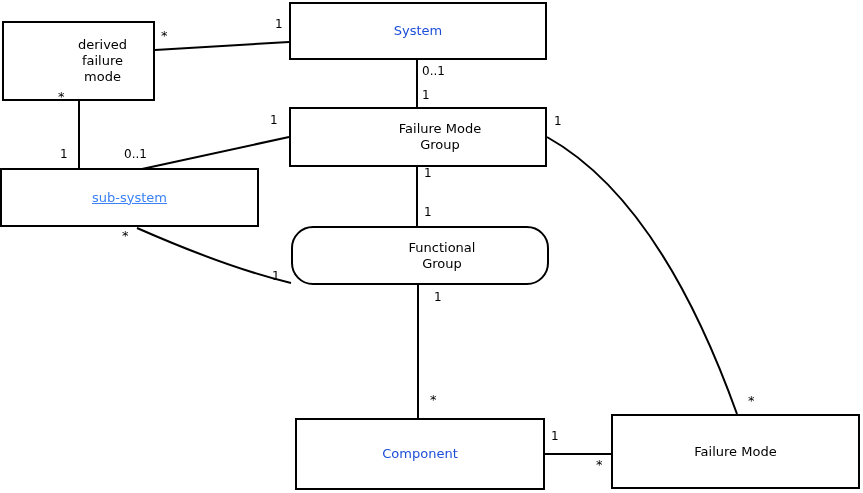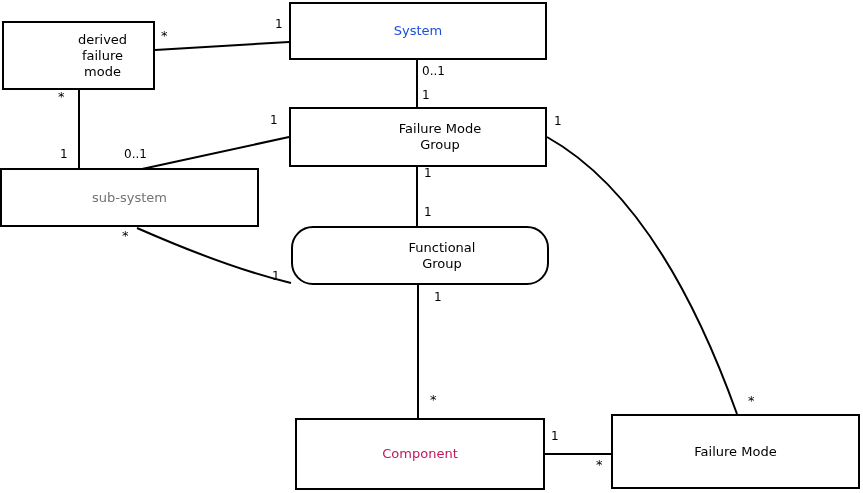--- a/index.html
+++ b/index.html
@@ -67,41 +67,41 @@
         <path d="M 142 169 L 289 137" fill="none"></path>
         <path d="M 417 167 L 417 226" fill="none"></path>
         <path d="M 137 228 Q 228 268 291 283" fill="none"></path>
         <path d="M 418 285 L 418 418" fill="none"></path>
         <path d="M 547 137 Q 660 200 737 414" fill="none"></path>
         <path d="M 545 454 L 611 454" fill="none"></path>
       </g>
   </svg>
 
   <div id="classes-layer">
-      <div class="uml-class-box" style="left: 2px; top: 21px; width: 153px; height: 69px; border-color: rgb(0, 0, 0);">
+      <div class="uml-class-box" style="left: 2px; top: 21px; width: 153px; height: 80px; border-color: rgb(0, 0, 0);">
         <span class="uml-class-name" style="color: rgb(0, 0, 0); transform: translateX(24px);">derived
 failure
 mode</span>
       </div>
       <div class="uml-class-box" style="left: 289px; top: 2px; width: 258px; height: 58px; border-color: rgb(0, 0, 0);">
         <span class="uml-class-name" style="color: #1d4ed8;">System</span>
       </div>
       <div class="uml-class-box" style="left: 289px; top: 107px; width: 258px; height: 60px; border-color: rgb(0, 0, 0);">
         <span class="uml-class-name" style="color: rgb(0, 0, 0); transform: translateX(22px);">Failure Mode
 Group</span>
       </div>
       <div class="uml-class-box" style="left: 0px; top: 168px; width: 259px; height: 59px; border-color: rgb(0, 0, 0);">
-        <span class="uml-class-name" style="color: #737373;">sub-system</span>
+        <span class="uml-class-name" style="color: #3b82f6; text-decoration: underline;">sub-system</span>
       </div>
       <div class="uml-class-box" style="left: 291px; top: 226px; width: 258px; height: 59px; border-color: rgb(0, 0, 0); border-radius: 22px;">
         <span class="uml-class-name" style="color: rgb(0, 0, 0); transform: translateX(22px);">Functional
 Group</span>
       </div>
       <div class="uml-class-box" style="left: 295px; top: 418px; width: 250px; height: 72px; border-color: rgb(0, 0, 0);">
-        <span class="uml-class-name" style="color: #be185d;">Component</span>
+        <span class="uml-class-name" style="color: #1d4ed8;">Component</span>
       </div>
       <div class="uml-class-box" style="left: 611px; top: 414px; width: 249px; height: 75px; border-color: rgb(0, 0, 0);">
         <span class="uml-class-name" style="color: rgb(0, 0, 0);">Failure Mode</span>
       </div>
     </div>
   <div id="multiplicities-layer">
       <span class="multiplicity-label star" style="left: 161px; top: 30px; color: rgb(0, 0, 0);">*</span>
       <span class="multiplicity-label" style="left: 275px; top: 18px; color: rgb(0, 0, 0);">1</span>
       <span class="multiplicity-label" style="left: 422px; top: 65px; color: rgb(0, 0, 0);">0..1</span>
       <span class="multiplicity-label" style="left: 422px; top: 89px; color: rgb(0, 0, 0);">1</span>

